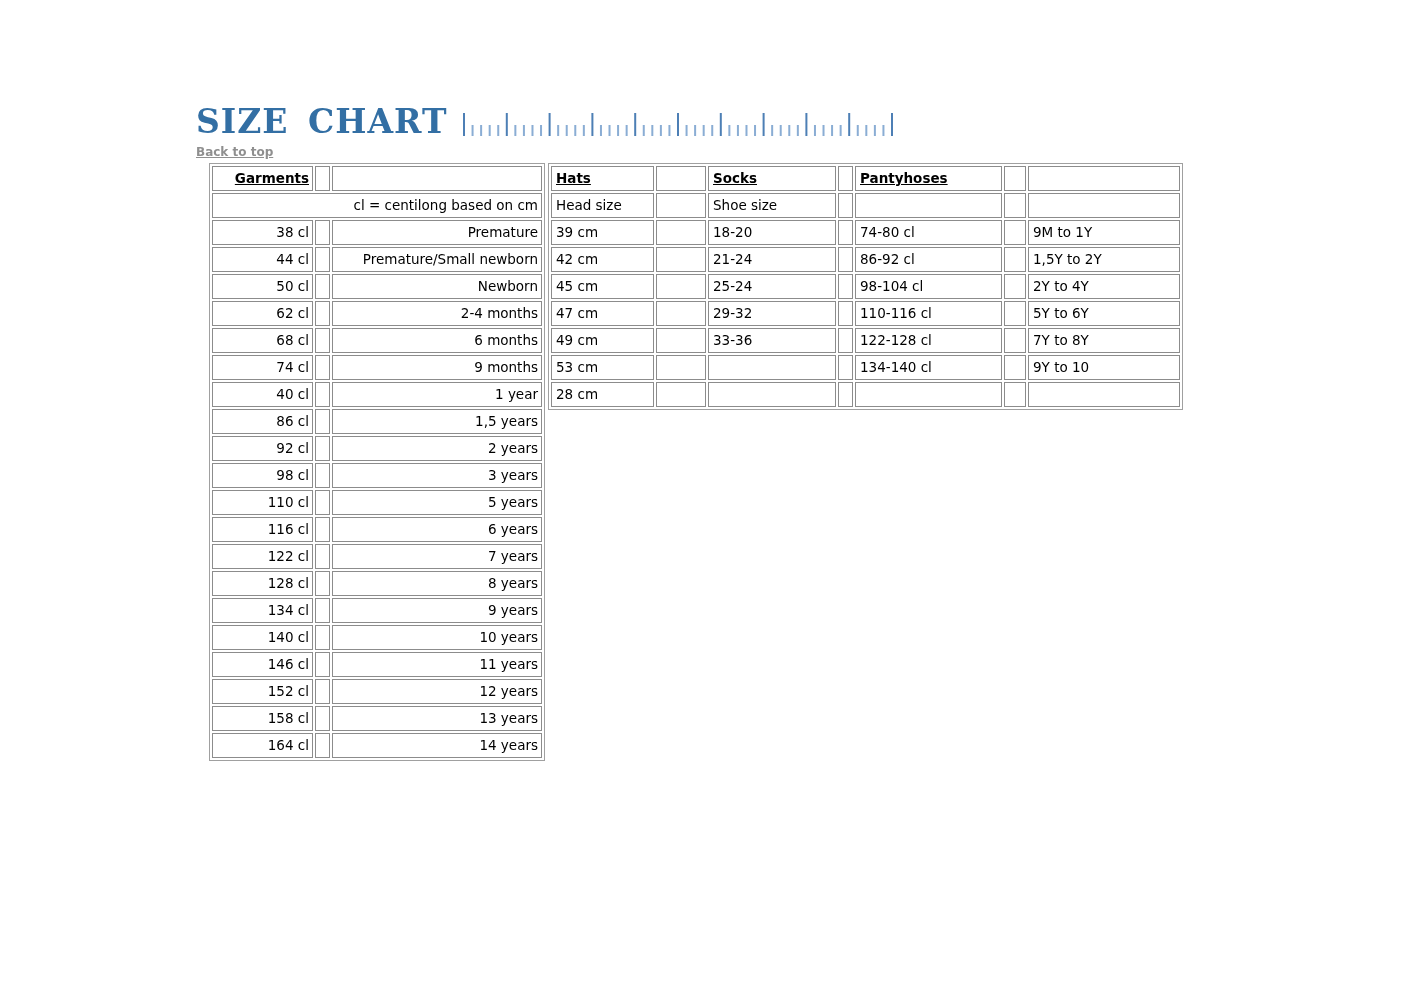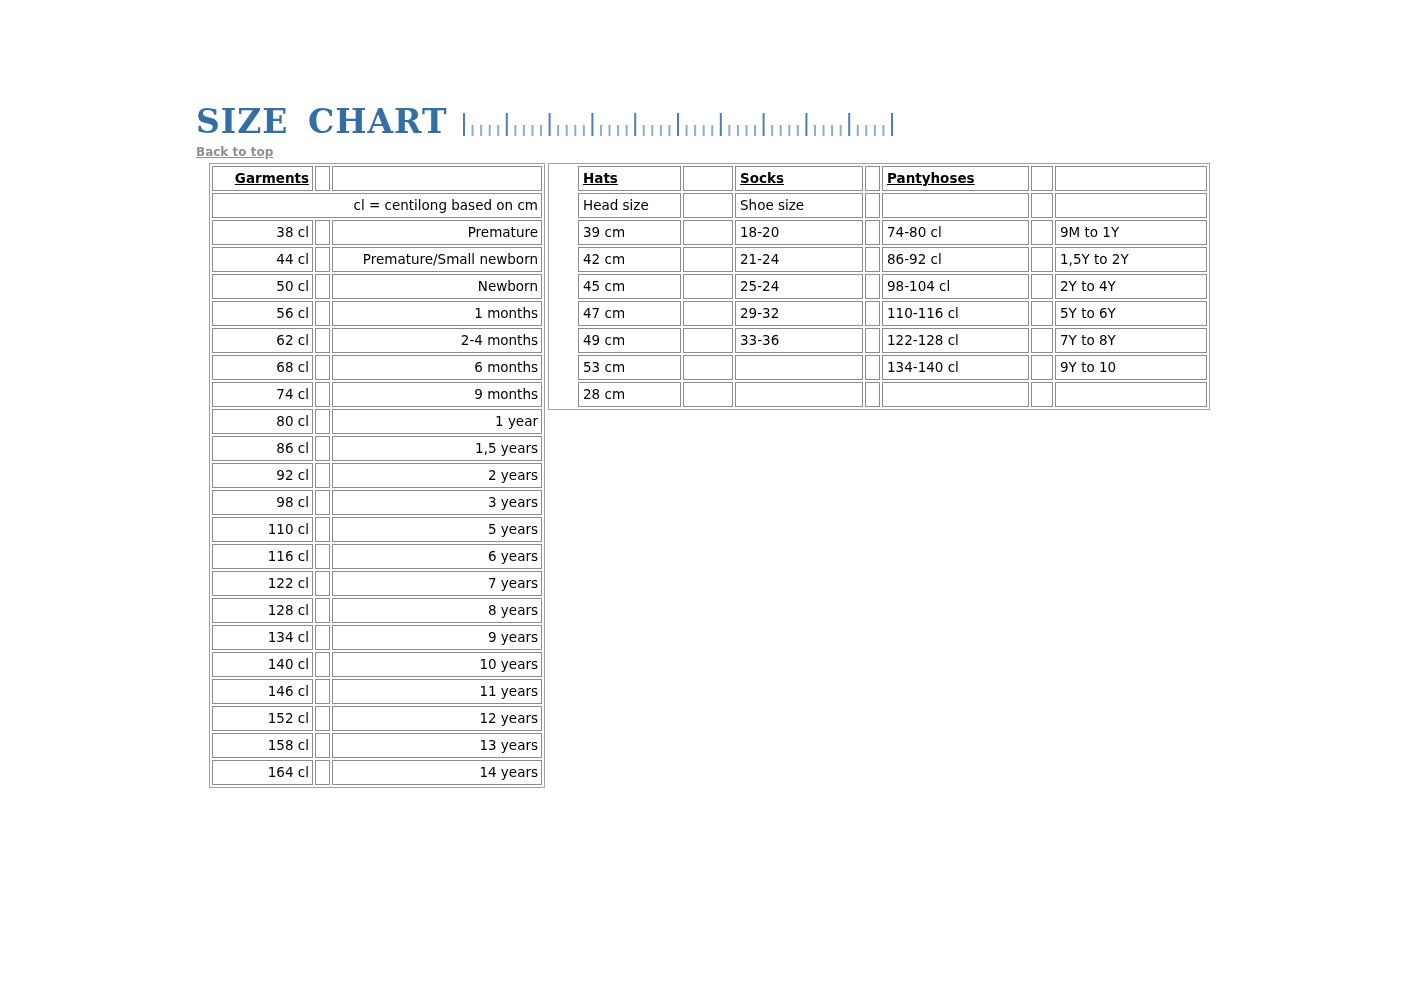--- a/index.html
+++ b/index.html
@@ -54,21 +54,21 @@
     white-space: nowrap;
     overflow: hidden;
     vertical-align: middle;
     background: #ffffff;
   }
   table.tbl td.hdr {
     font-weight: bold;
     text-decoration: underline;
   }
   table.garments    { left: 209px; top: 163px; width: 336px; text-align: right; }
-  table.accessories { left: 548px; top: 163px; width: 635px; padding-left: 27px; }
+  table.accessories { left: 548px; top: 163px; width: 635px; }
 </style>
 </head>
 <body>
 
 <div class="page">
 
   <div class="masthead">
     <div class="title-row">
       <h1 class="site-title">SIZE CHART</h1>
       <svg class="ruler" width="431" height="24" viewBox="0 0 431 24" aria-hidden="true">
@@ -152,41 +152,36 @@
           <td>44 cl</td>
           <td></td>
           <td>Premature/Small newborn</td>
         </tr>
         <tr>
           <td>50 cl</td>
           <td></td>
           <td>Newborn</td>
         </tr>
         <tr>
-          <td>56 cl</td>
-          <td></td>
-          <td>1 months</td>
-        </tr>
-        <tr>
           <td>62 cl</td>
           <td></td>
           <td>2-4 months</td>
         </tr>
         <tr>
           <td>68 cl</td>
           <td></td>
           <td>6 months</td>
         </tr>
         <tr>
           <td>74 cl</td>
           <td></td>
           <td>9 months</td>
         </tr>
         <tr>
-          <td>80 cl</td>
+          <td>40 cl</td>
           <td></td>
           <td>1 year</td>
         </tr>
         <tr>
           <td>86 cl</td>
           <td></td>
           <td>1,5 years</td>
         </tr>
         <tr>
           <td>92 cl</td>

